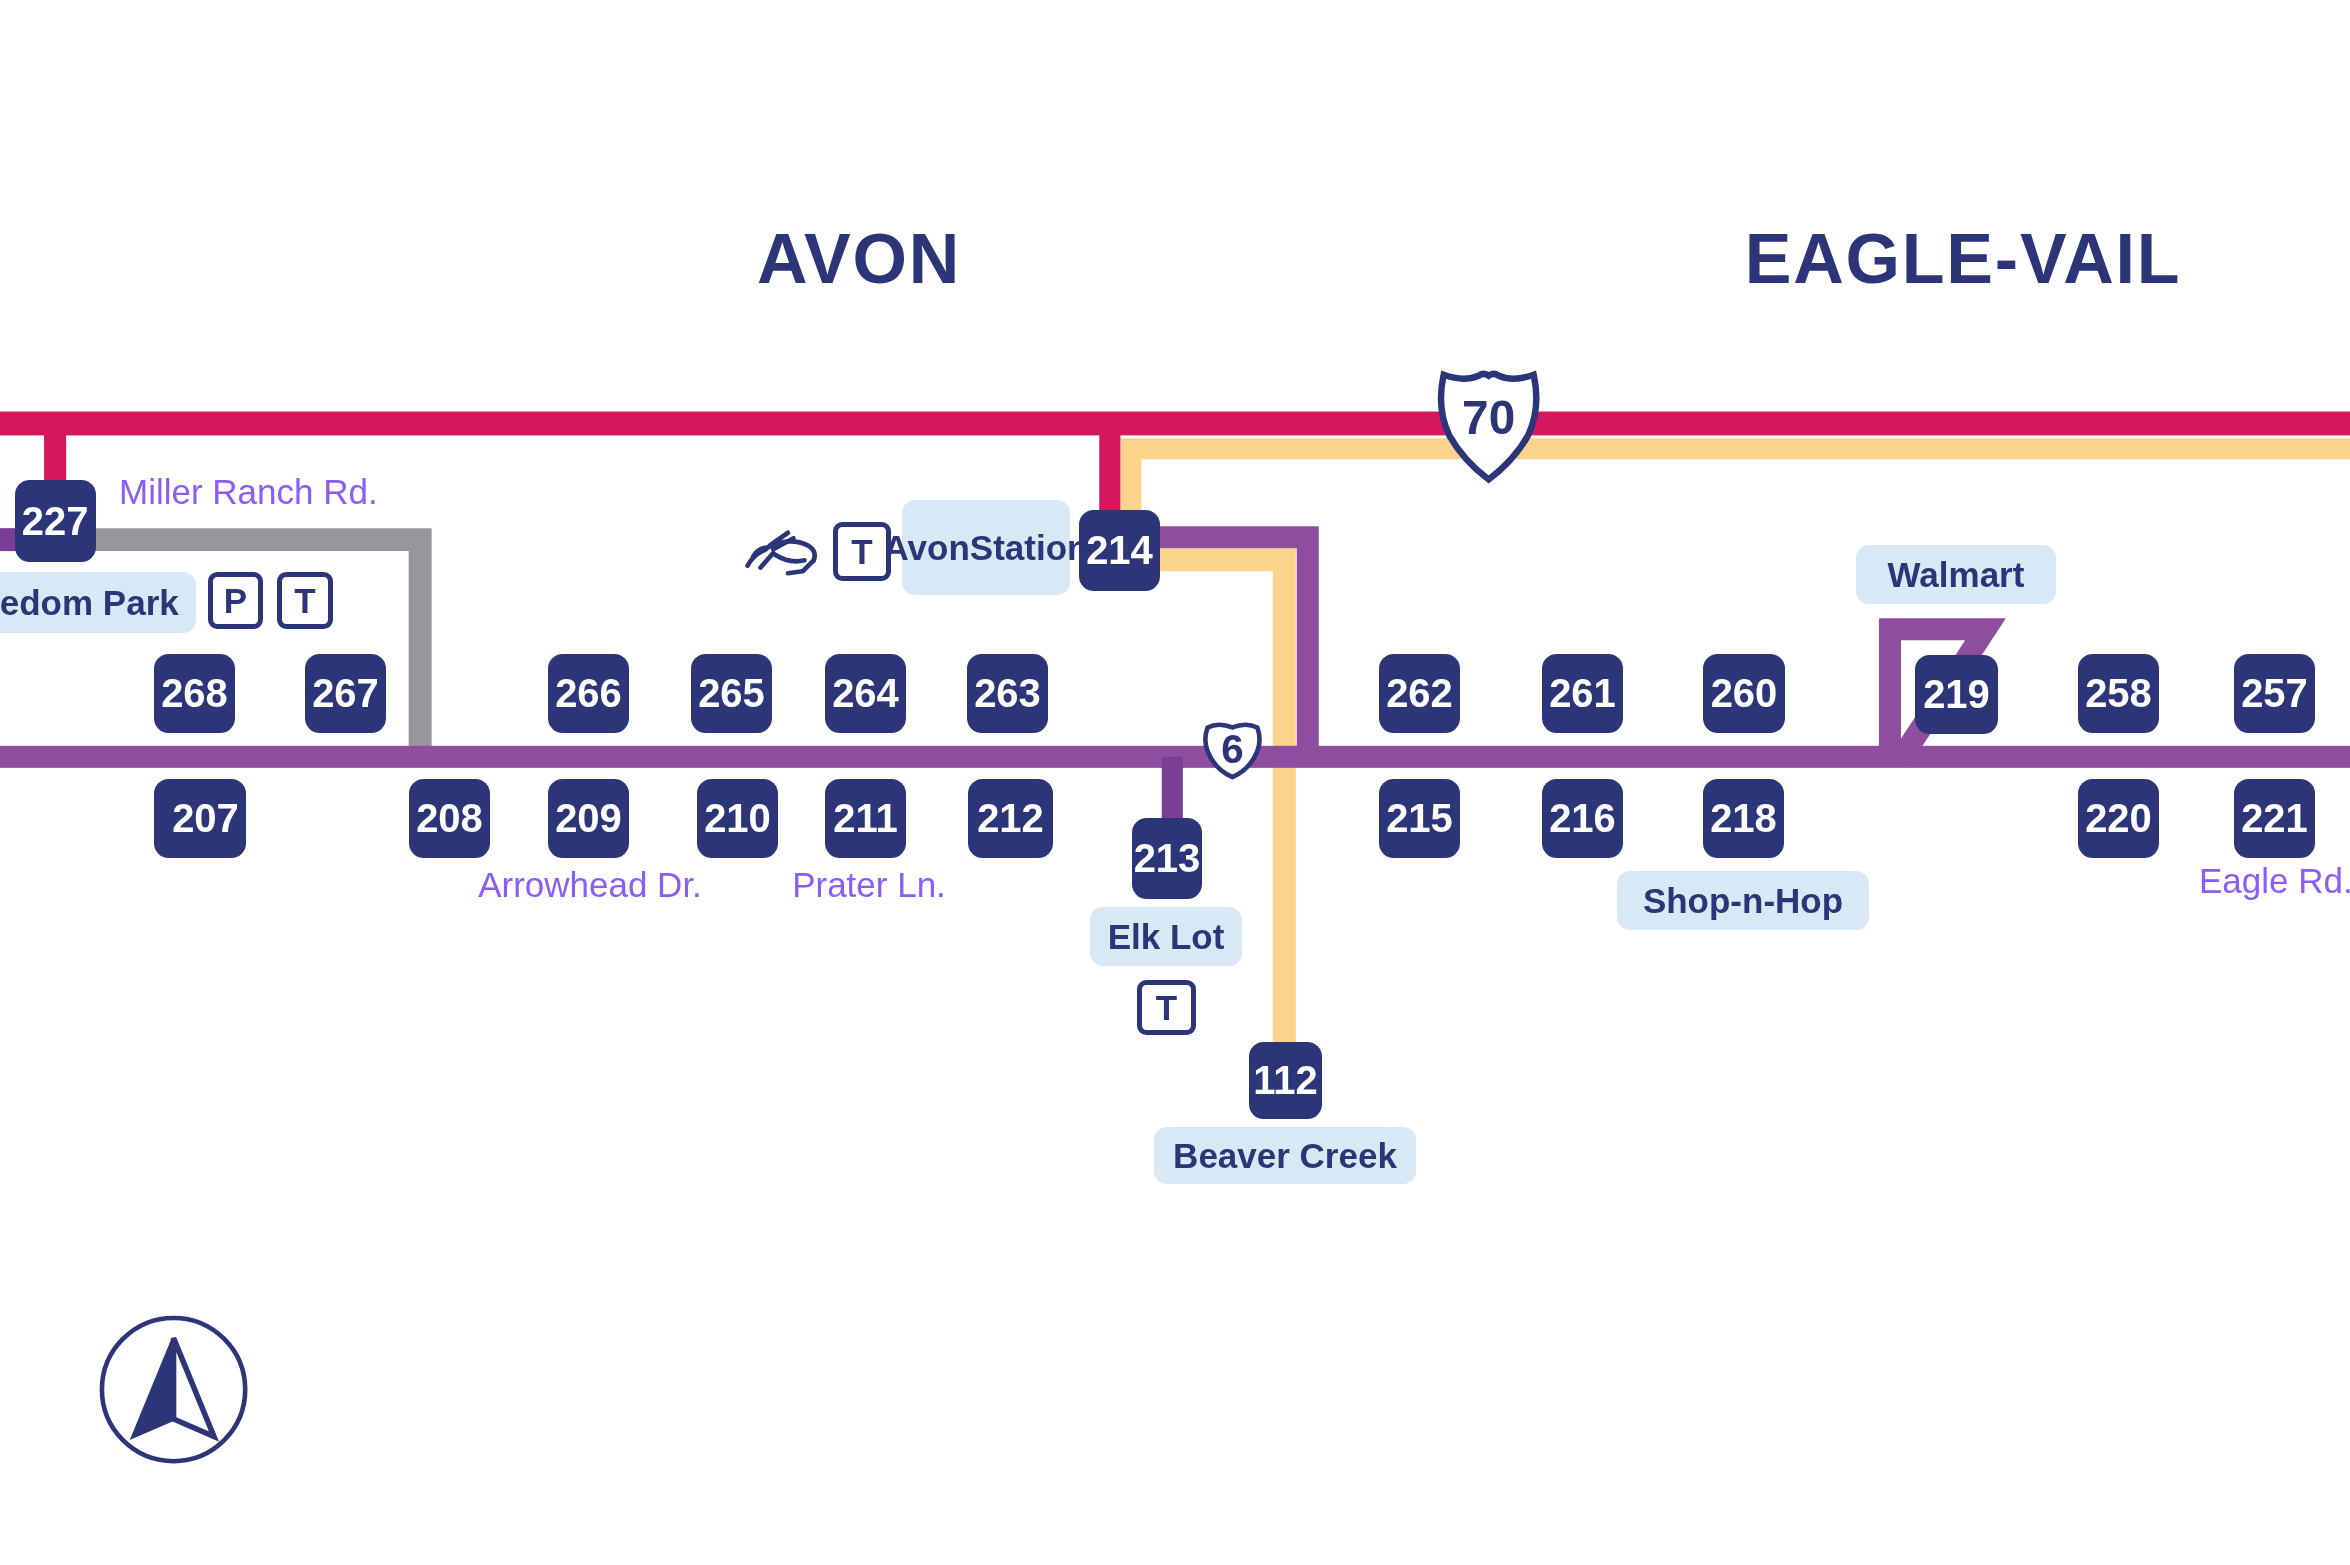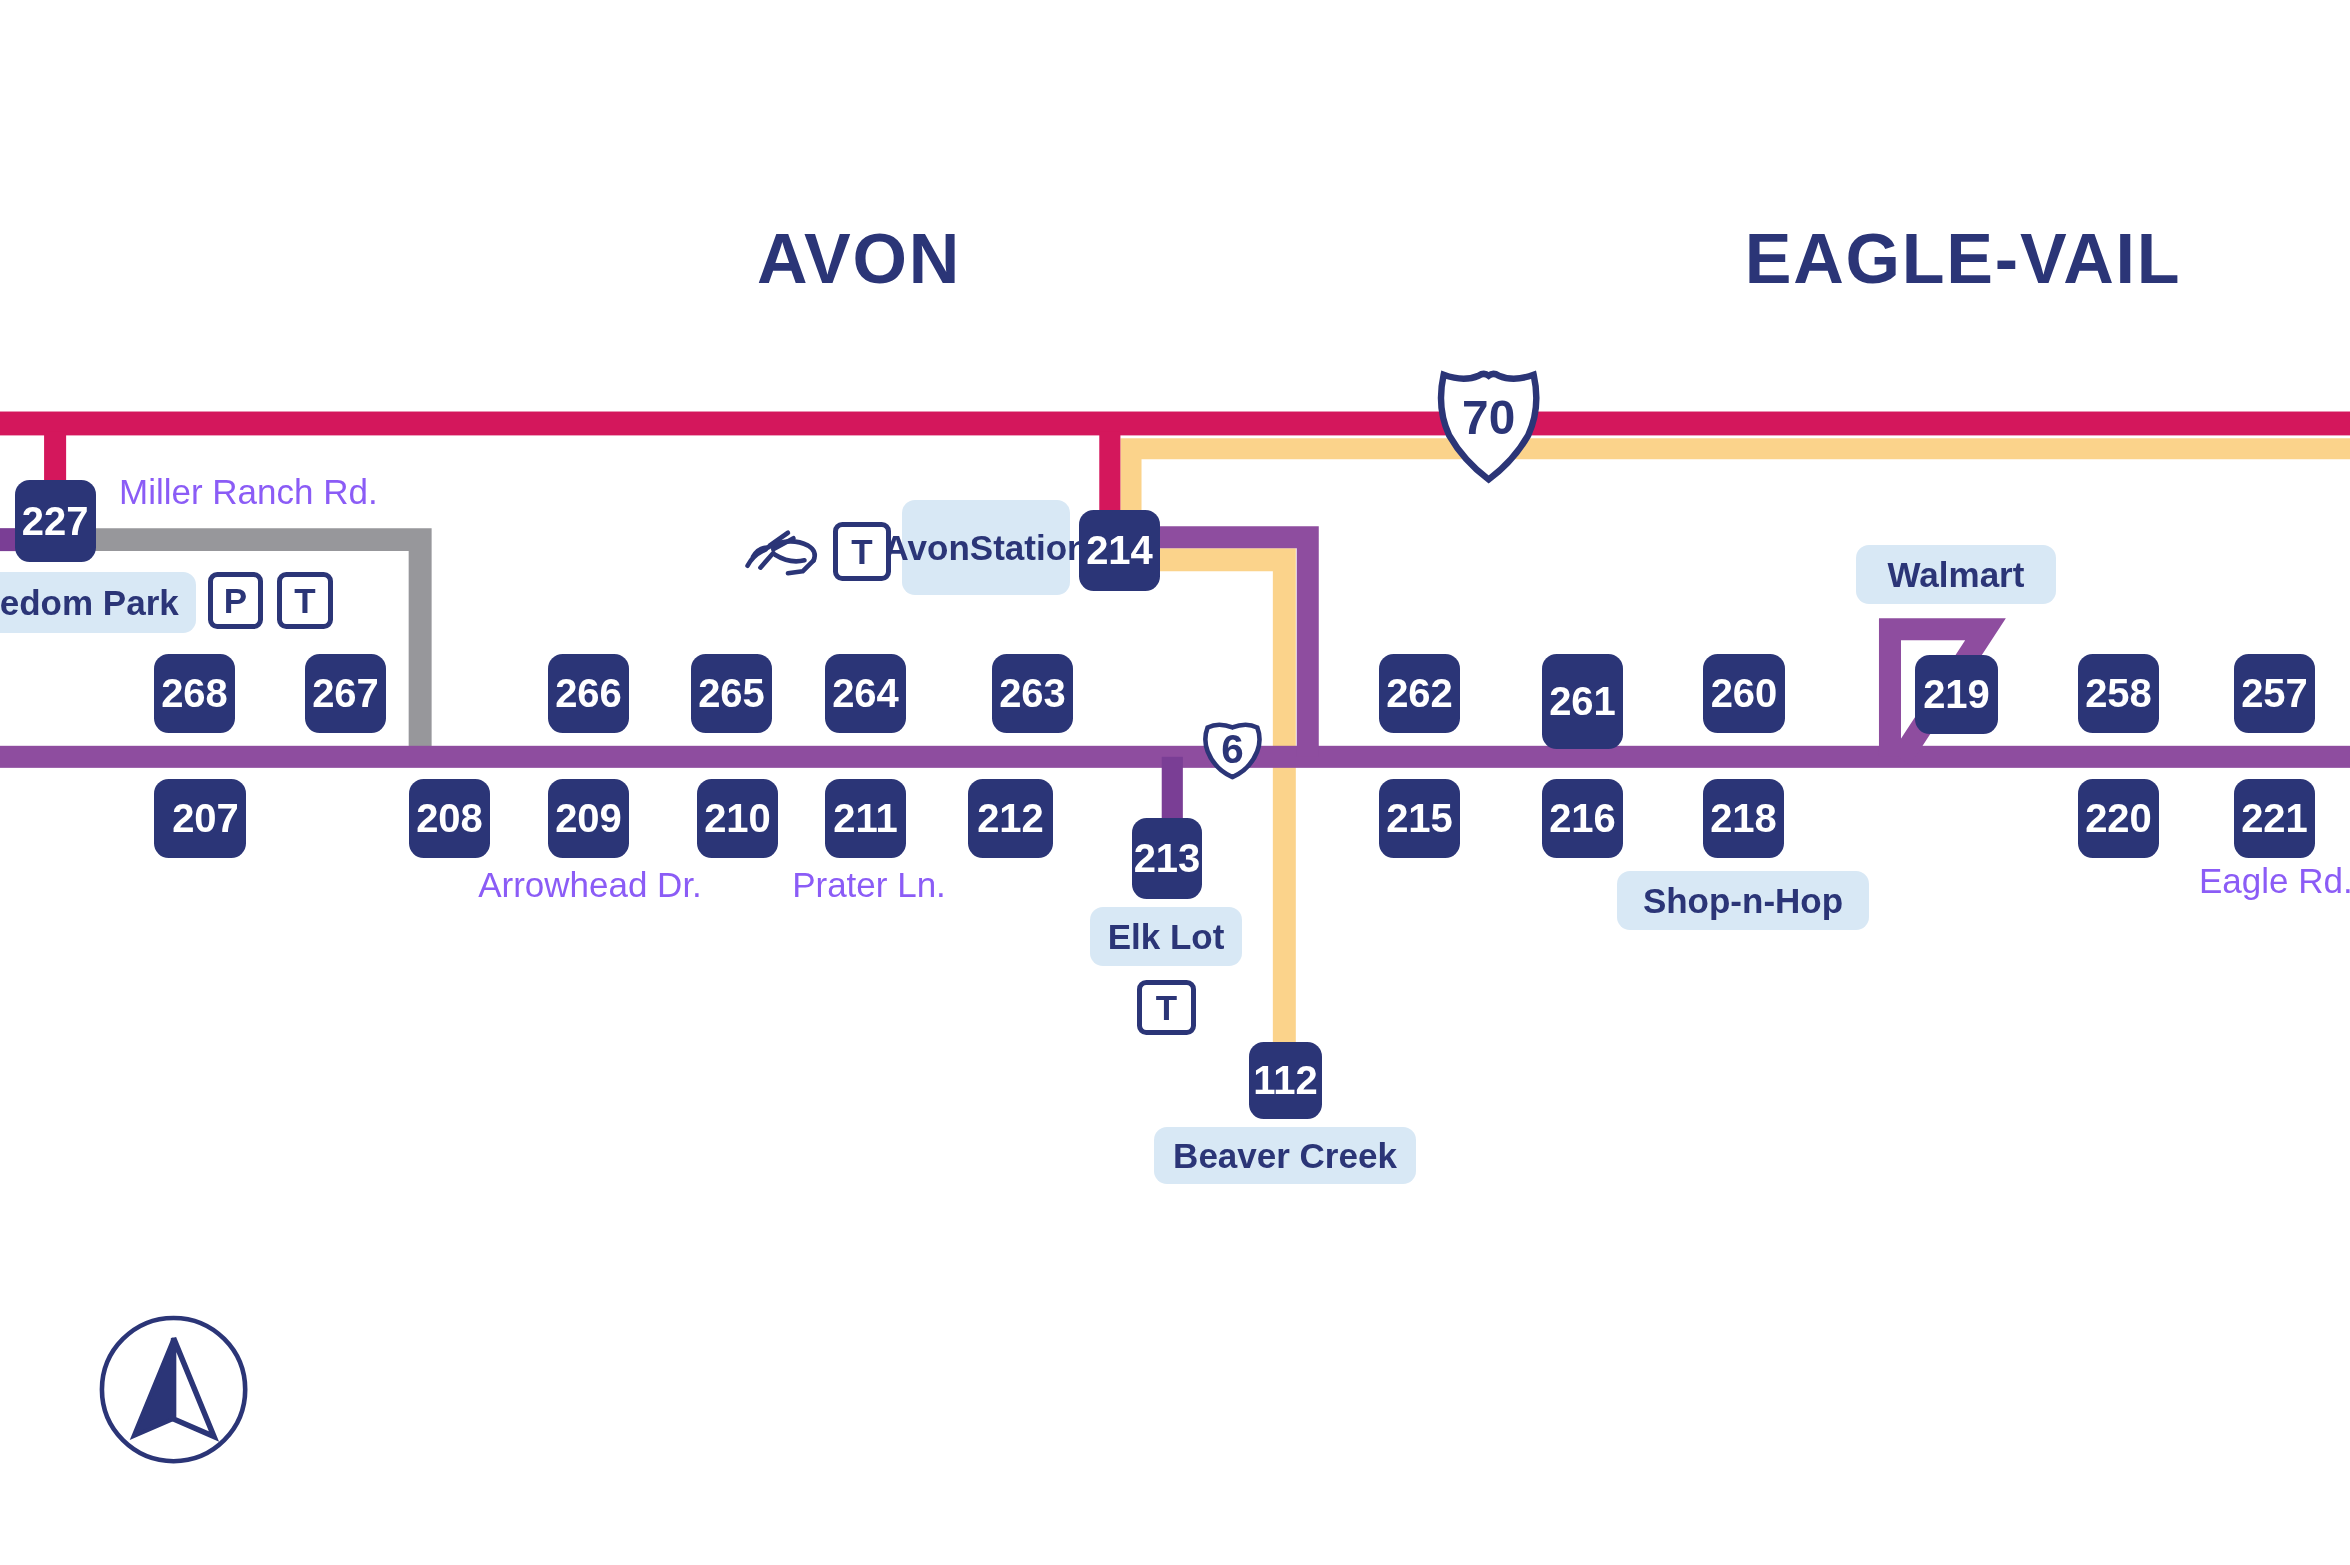--- a/index.html
+++ b/index.html
@@ -81,23 +81,23 @@
       <div class="area-title" style="left: 1963px; top: 219px;">EAGLE-VAIL</div>
       <div class="stop-badge" style="left: 14.7px; top: 480px; width: 81px; height: 82px;">227</div>
       <div class="stop-badge" style="left: 1079px; top: 510px; width: 81px; height: 81px;">214</div>
       <div class="stop-badge" style="left: 1132px; top: 818px; width: 70px; height: 81px;">213</div>
       <div class="stop-badge" style="left: 1249px; top: 1042px; width: 73px; height: 77px;">112</div>
       <div class="stop-badge" style="left: 154px; top: 654px; width: 81px; height: 79px;">268</div>
       <div class="stop-badge" style="left: 305px; top: 654px; width: 81px; height: 79px;">267</div>
       <div class="stop-badge" style="left: 548px; top: 654px; width: 81px; height: 79px;">266</div>
       <div class="stop-badge" style="left: 691px; top: 654px; width: 81px; height: 79px;">265</div>
       <div class="stop-badge" style="left: 825px; top: 654px; width: 81px; height: 79px;">264</div>
-      <div class="stop-badge" style="left: 992px; top: 654px; width: 81px; height: 79px;">263</div>
+      <div class="stop-badge" style="left: 967px; top: 654px; width: 81px; height: 79px;">263</div>
       <div class="stop-badge" style="left: 1379px; top: 654px; width: 81px; height: 79px;">262</div>
-      <div class="stop-badge" style="left: 1542px; top: 654px; width: 81px; height: 95px;">261</div>
+      <div class="stop-badge" style="left: 1542px; top: 654px; width: 81px; height: 79px;">261</div>
       <div class="stop-badge" style="left: 1703px; top: 654px; width: 82px; height: 79px;">260</div>
       <div class="stop-badge" style="left: 1915px; top: 655px; width: 83px; height: 79px;">219</div>
       <div class="stop-badge" style="left: 2078px; top: 654px; width: 81px; height: 79px;">258</div>
       <div class="stop-badge" style="left: 2234px; top: 654px; width: 81px; height: 79px;">257</div>
       <div class="stop-badge" style="left: 154px; top: 779px; width: 81px; height: 79px; padding-left: 11px;">207</div>
       <div class="stop-badge" style="left: 409px; top: 779px; width: 81px; height: 79px;">208</div>
       <div class="stop-badge" style="left: 548px; top: 779px; width: 81px; height: 79px;">209</div>
       <div class="stop-badge" style="left: 697px; top: 779px; width: 81px; height: 79px;">210</div>
       <div class="stop-badge" style="left: 825px; top: 779px; width: 81px; height: 79px;">211</div>
       <div class="stop-badge" style="left: 968px; top: 779px; width: 85px; height: 79px;">212</div>

